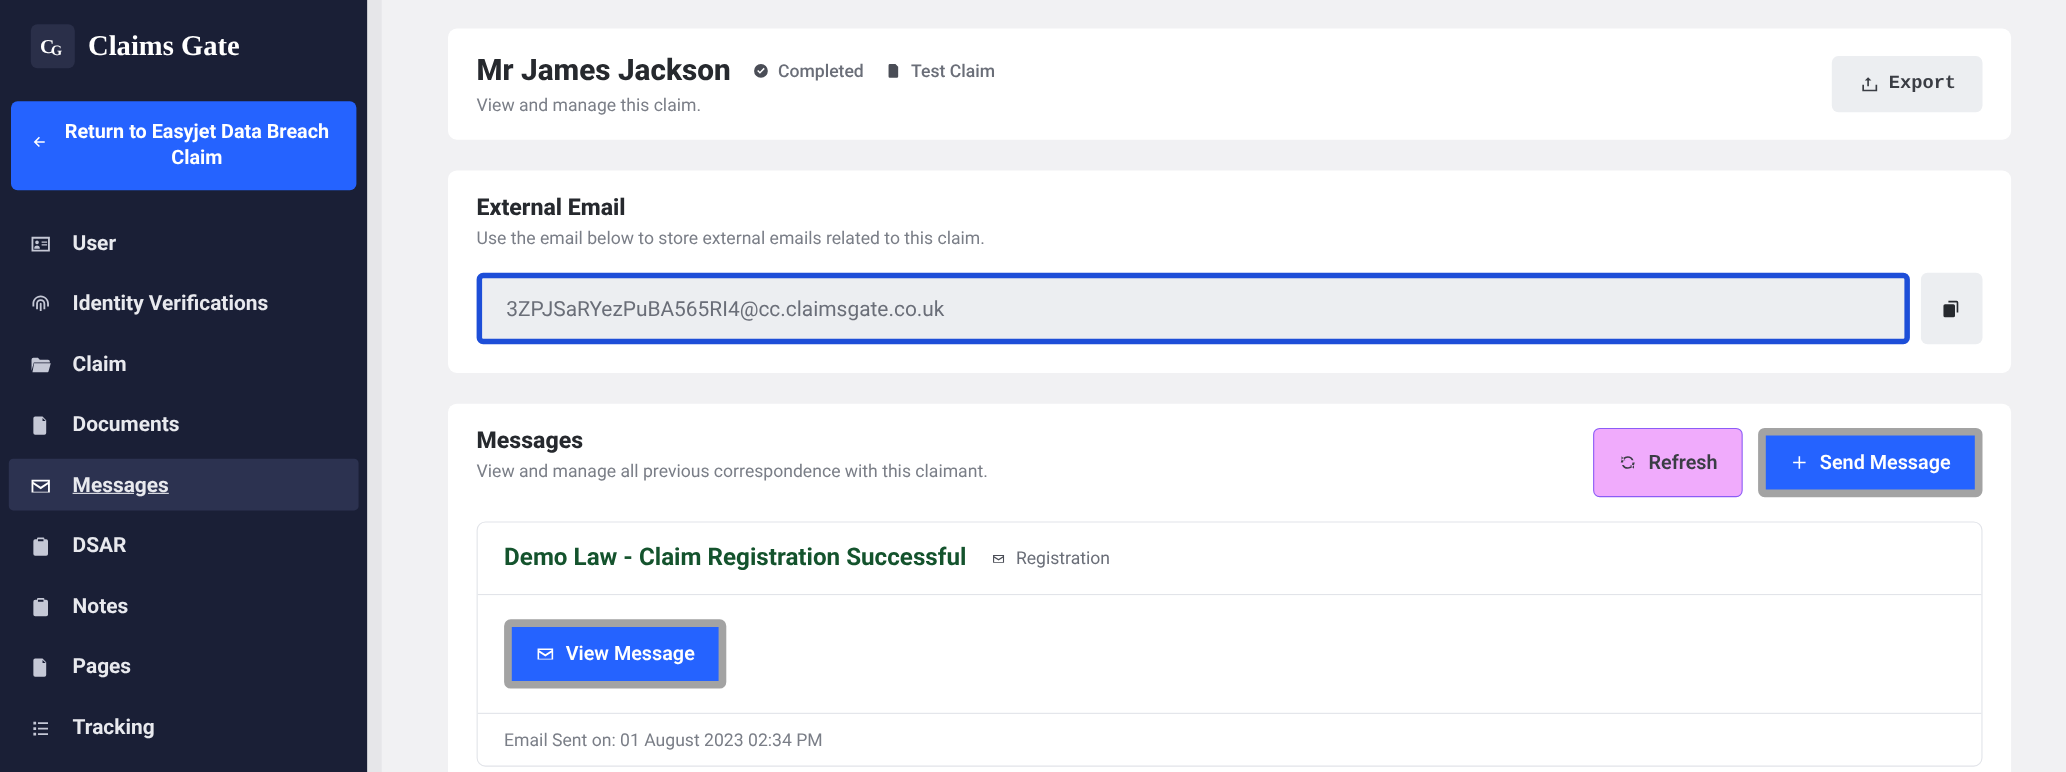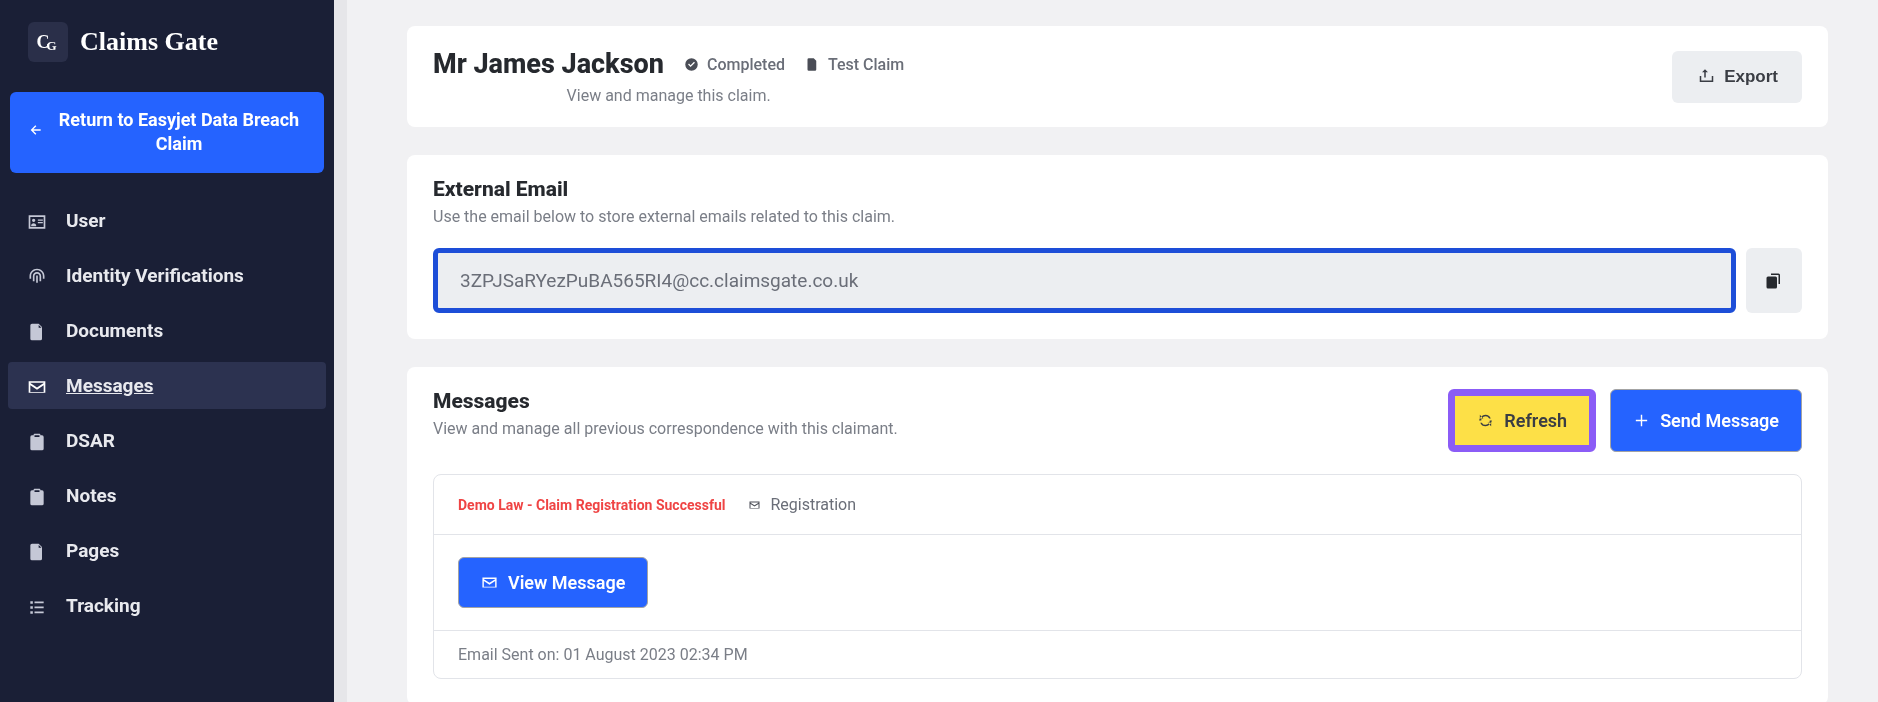--- a/index.html
+++ b/index.html
@@ -122,21 +122,21 @@
       margin-bottom: 28px;
     }
 
     
     .header-card {
       padding: 22px 26px 22px 26px;
       display: flex;
       align-items: center;
       justify-content: space-between;
     }
-    .header-left { display: flex; flex-direction: column; gap: 6px; text-align: center; }
+    .header-left { display: flex; flex-direction: column; gap: 6px; }
     .title-row { display: flex; align-items: center; gap: 20px; }
     .claimant-name {
       font-size: 27px;
       font-weight: 800;
       color: #26292e;
     }
     .badge-inline {
       display: flex;
       align-items: center;
       gap: 8px;
@@ -147,23 +147,23 @@
     .badge-inline svg { width: 15px; height: 15px; fill: #4a4d56; }
     .header-sub { font-size: 16px; color: #7a7e87; }
     .export-btn {
       background: #eceef1;
       border: none;
       border-radius: 6px;
       padding: 16px 24px;
       font-size: 17px;
       font-weight: 600;
       color: #3a3d44;
-      font-family: Liberation Sans, sans-serif;
-      display: flex;
-      align-items: flex-start;
+      font-family: Liberation Mono, monospace;
+      display: flex;
+      align-items: center;
       gap: 10px;
       cursor: pointer;
     }
     .export-btn svg { width: 18px; height: 18px; fill: #3a3d44; }
 
     
     .ext-email { padding: 22px 26px 26px 26px; }
     .sec-title { font-size: 21px; font-weight: 800; color: #26292e; margin-bottom: 6px;}
     .sec-sub { font-size: 16px; color: #7a7e87; margin-bottom: 22px;}
     .email-row { display: flex; gap: 10px; align-items: stretch; }
@@ -197,44 +197,44 @@
       padding: 14px 22px;
       font-size: 18px;
       font-weight: 600;
       font-family: inherit;
       display: flex;
       align-items: center;
       gap: 10px;
       cursor: pointer;
     }
     .btn-outline {
-      background: #fde047;
-      border: 7px solid #8b5cf6;
+      background: #f0abfc;
+      border: 1px solid #8b5cf6;
       color: #3a3d44;
     }
     .btn-outline svg { width: 17px; height: 17px; fill: #3a3d44; }
     .btn-primary {
       background: #2563ff;
-      border: 1px solid #a3a3a3;
+      border: 7px solid #a3a3a3;
       color: #fff;
     }
     .btn-primary svg { width: 17px; height: 17px; fill: #fff; }
 
     .message-item {
       border: 1px solid #e2e4e9;
       border-radius: 8px;
     }
     .message-head {
       padding: 20px 24px;
       border-bottom: 1px solid #e2e4e9;
       display: flex;
       align-items: center;
       gap: 22px;
     }
-    .message-title { font-size: 14px; font-weight: 700; color: #ef4444; }
+    .message-title { font-size: 22px; font-weight: 700; color: #14532d; }
     .message-tag { font-size: 16px; color: #6a6e78; display: flex; align-items: center; gap: 8px;}
     .message-tag svg { width: 15px; height: 12px; fill: #4a4d56; }
 
     .message-body { padding: 22px 24px; }
     .message-footer {
       padding: 14px 24px;
       border-top: 1px solid #e2e4e9;
       font-size: 16px;
       color: #7a7e87;
     }
@@ -310,20 +310,26 @@
         <svg class="nav-icon" viewBox="0 0 24 24">
             <use href="#icn-id-card"></use>
           </svg>
         <span>User</span>
       </div>
       <div class="nav-item">
         <svg class="nav-icon" viewBox="0 0 24 24">
             <use href="#icn-fingerprint"></use>
           </svg>
         <span>Identity Verifications</span>
+      </div>
+      <div class="nav-item">
+        <svg class="nav-icon" viewBox="0 0 24 24">
+            <use href="#icn-folder-open"></use>
+          </svg>
+        <span>Claim</span>
       </div>
       <div class="nav-item">
         <svg class="nav-icon" viewBox="0 0 24 24">
             <use href="#icn-file"></use>
           </svg>
         <span>Documents</span>
       </div>
       <div class="nav-item active">
         <svg class="nav-icon" viewBox="0 0 24 24">
             <use href="#icn-envelope"></use>

